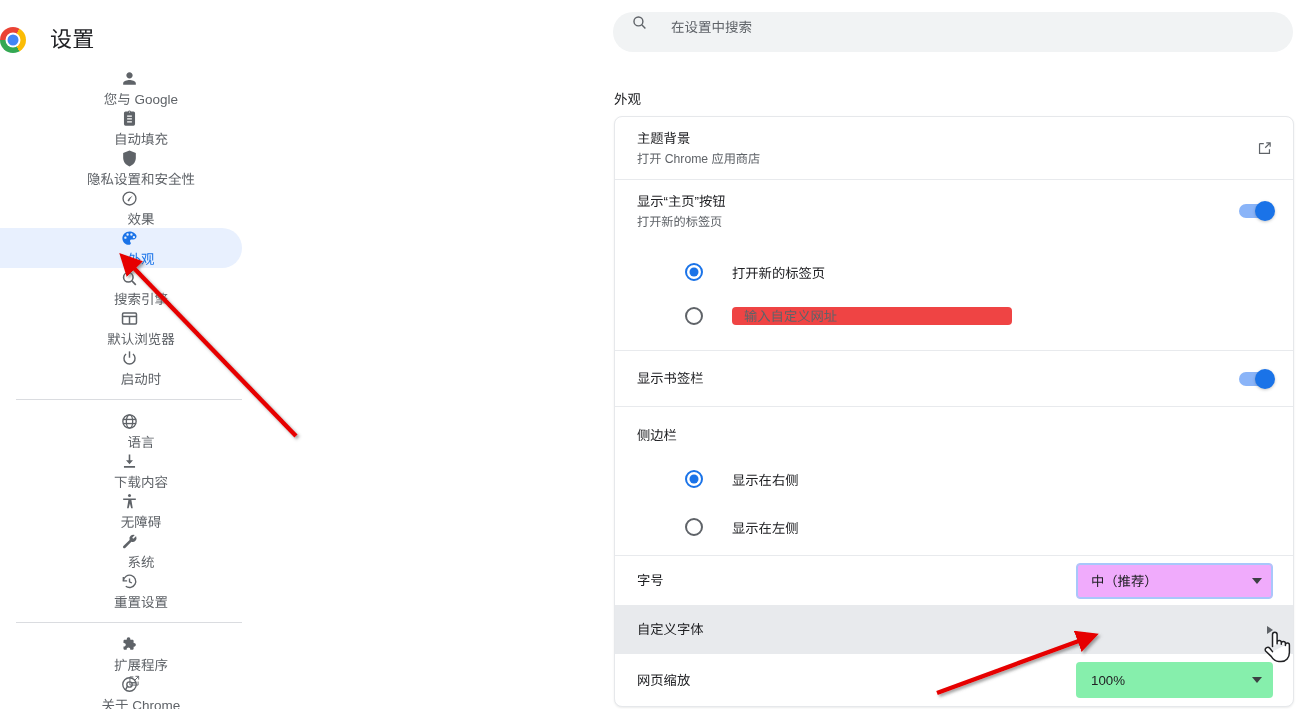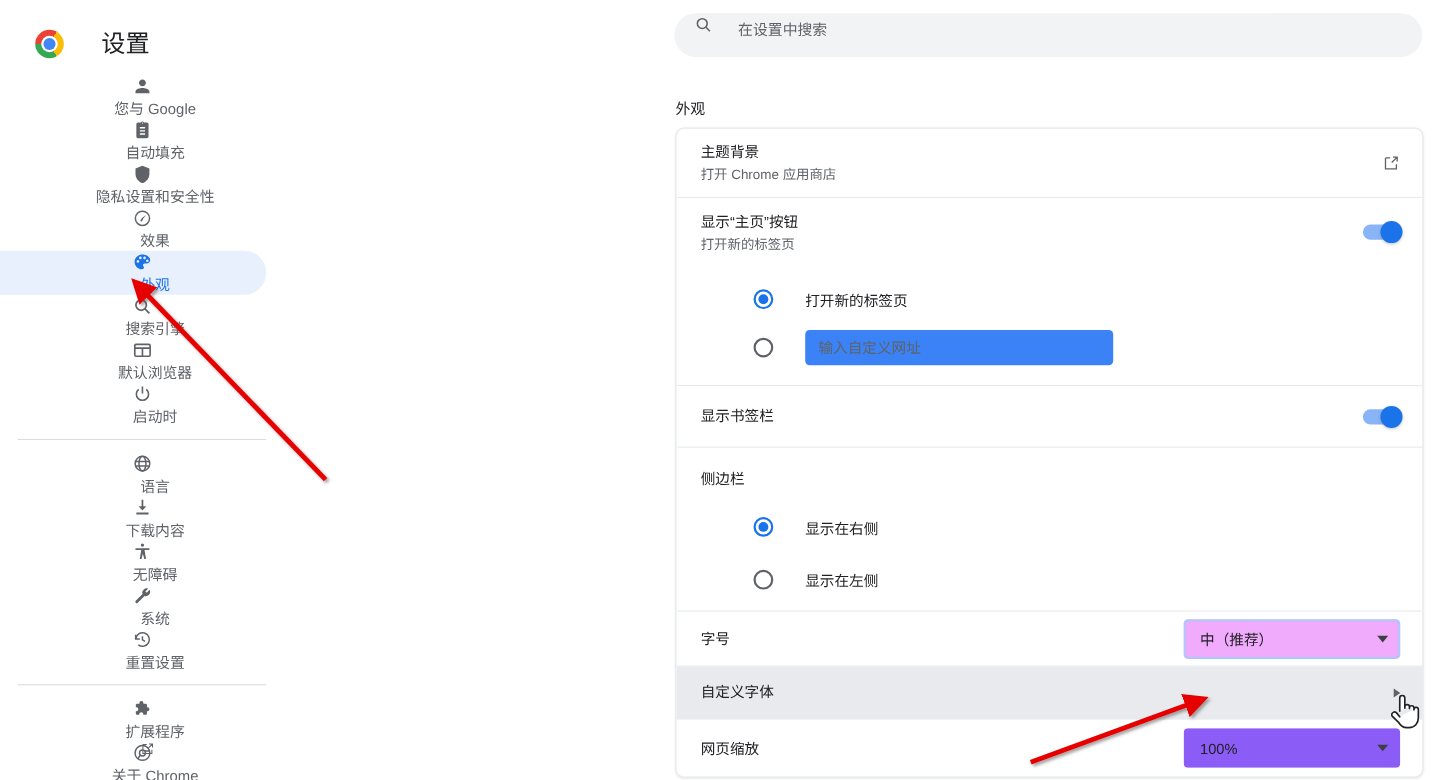--- a/index.html
+++ b/index.html
@@ -25,23 +25,22 @@
 
   
   #sidebar {
     position: absolute; top: 0; left: 0;
     width: 300px; height: 709px;
     background: #ffffff;
     padding-top: 8px;
   }
   .brand {
     display: flex; align-items: center;
-    height: 56px; padding-left: 32px;
+    height: 56px; padding-left: 0;
     margin-top: 4px;
-    gap: 10px;
   }
   .chrome-logo {
     width: 26px; height: 26px;
     border-radius: 50%;
     position: relative;
     background:
       conic-gradient(from -90deg,
         #ea4335 0deg 120deg,
         #fbbc05 120deg 240deg,
         #34a853 240deg 360deg);
@@ -219,37 +218,37 @@
   .radio.checked::after {
     content: "";
     position: absolute; left: 50%; top: 50%;
     transform: translate(-50%,-50%);
     width: 9px; height: 9px; border-radius: 50%;
     background: #1a73e8;
   }
   .radio-label { margin-left: 29px; font-size: 13.3px; color: #202124; }
   .radio-input {
     margin-left: 29px;
-    width: 280px; height: 32px;
-    background: #3b82f6;
+    width: 280px; height: 18px;
+    background: #ef4444;
     border: none; outline: none;
     border-radius: 4px;
     padding: 0 12px;
     font-family: inherit;
     font-size: 13.3px;
     color: #202124;
   }
   .radio-input::placeholder { color: #5f6368; }
 
   .group-label { font-size: 13.3px; color: #202124; }
 
   .select {
     display: flex; align-items: center; justify-content: space-between;
     width: 197px; height: 36px;
-    background: #8b5cf6;
+    background: #86efac;
     border-radius: 4px;
     padding: 0 10px 0 14px;
     font-size: 13.3px; color: #202124;
     cursor: pointer;
     border: 1px solid transparent;
   }
   .select.focused {
     background: #f0abfc;
     border: 1px solid #a8c7fa;
     box-shadow: 0 0 0 1px #a8c7fa inset;

